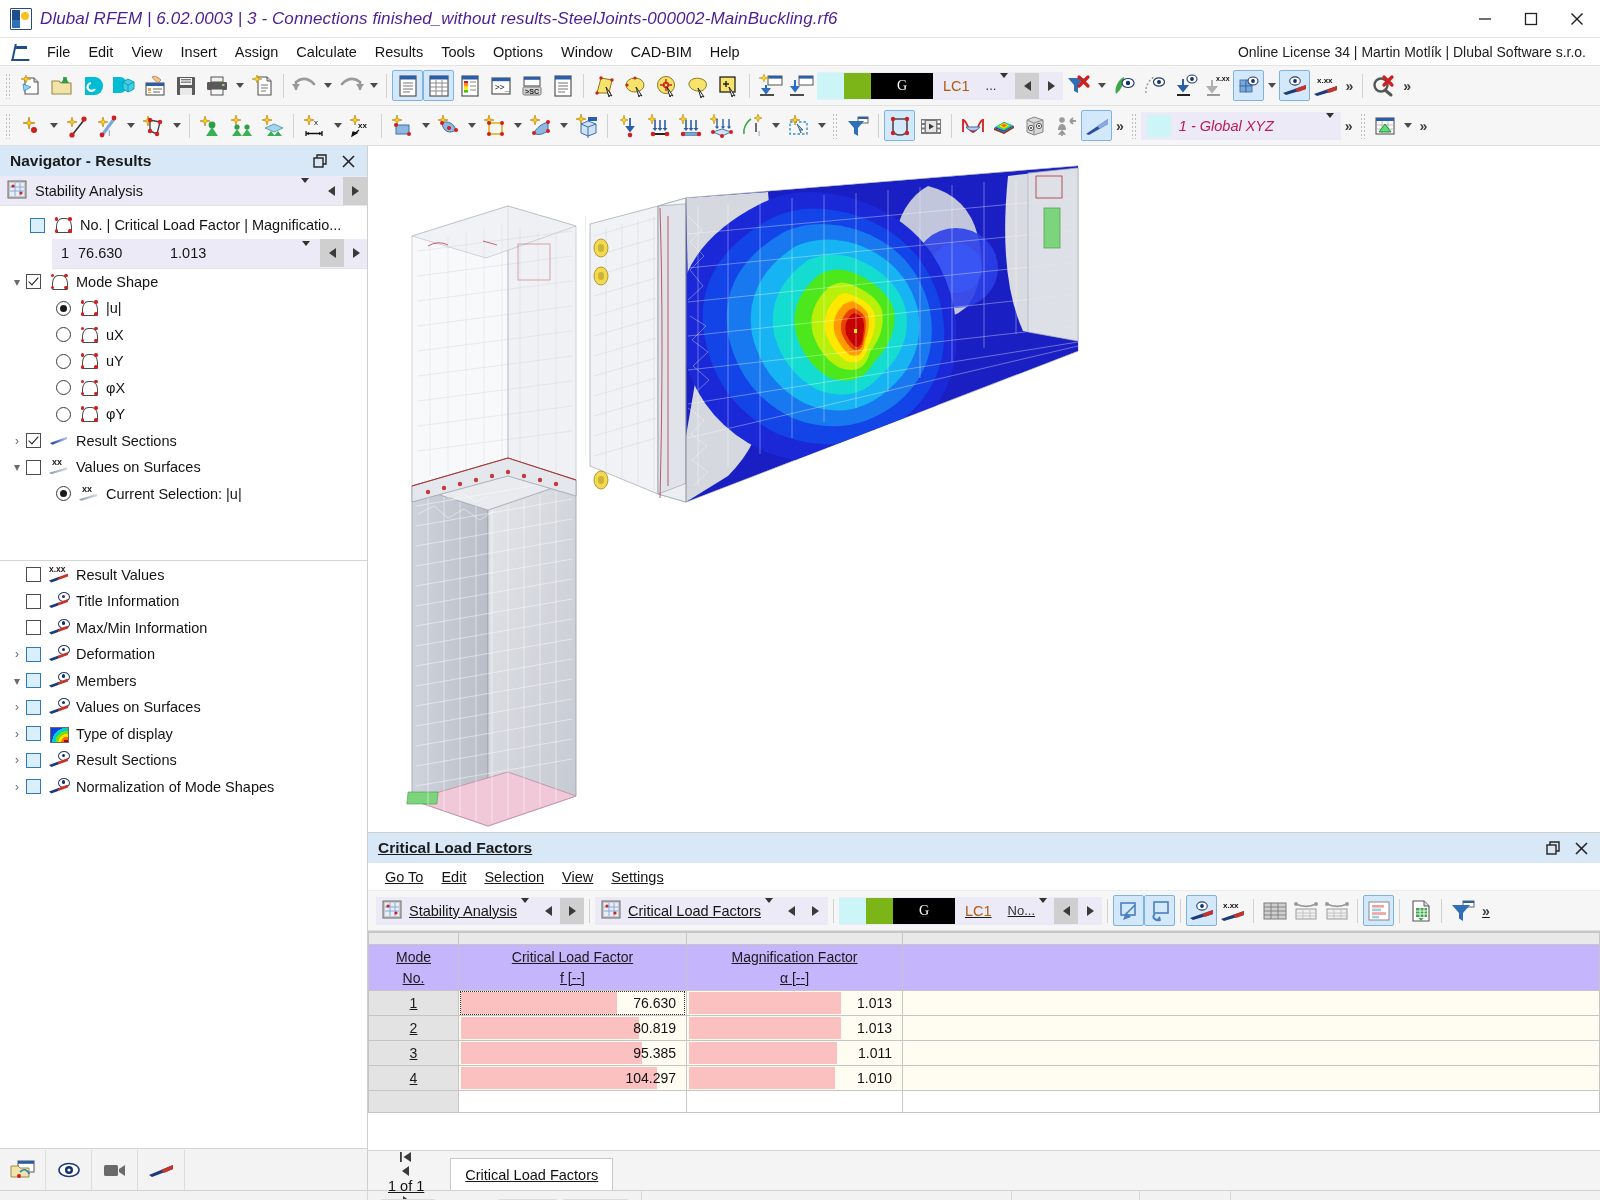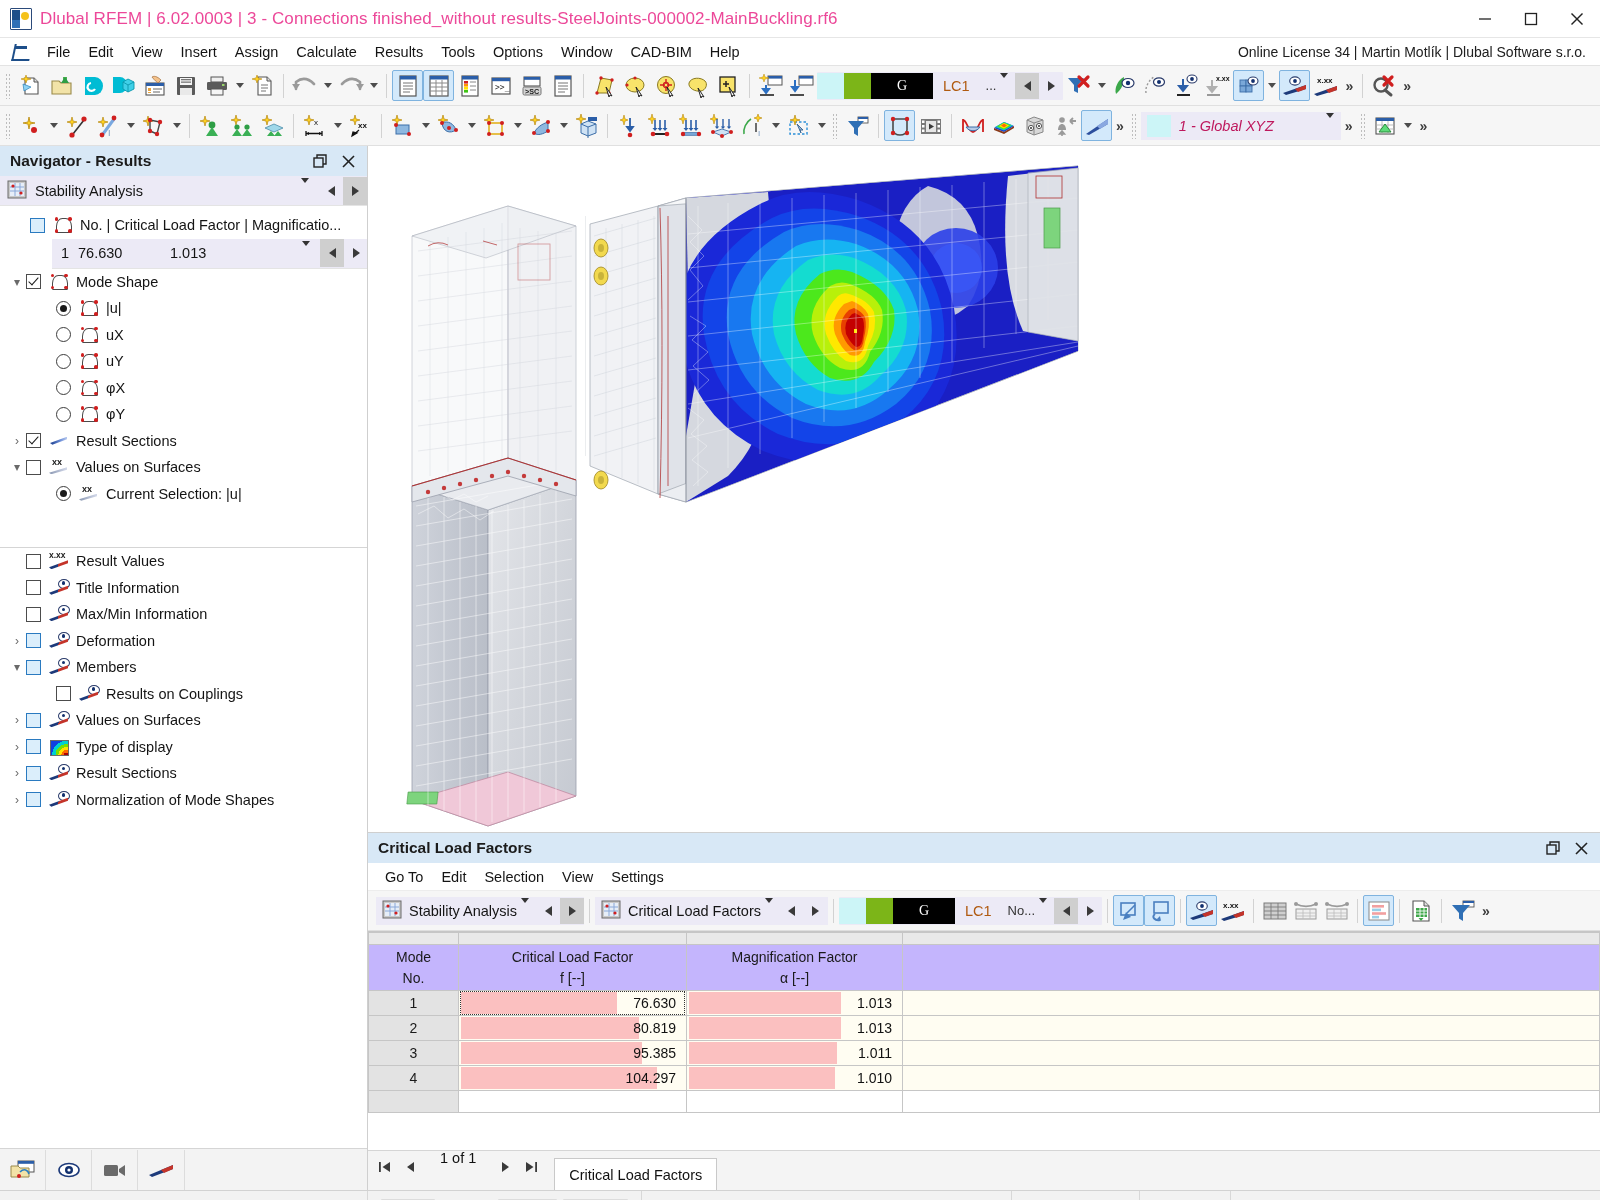--- a/index.html
+++ b/index.html
@@ -26,21 +26,21 @@
     border-radius: 1px;
   }
   .titlebar .app-icon::before {
     content: ""; position: absolute; left: 1px; top: 1px; width: 8px; height: 18px;
     background: linear-gradient(180deg,#1d4e89 0 55%, #2f6fb5 55% 100%);
   }
   .titlebar .app-icon::after {
     content: ""; position: absolute; right: 2px; top: 3px; width: 8px; height: 8px;
     border-radius: 50%; background: #f5c21b;
   }
-  .title-text { font-size: 17px; color: #ec4899; white-space: nowrap; letter-spacing: .1px; }
+  .title-text { font-size: 17px; color: #4c1d95; white-space: nowrap; letter-spacing: .1px; font-style: italic; }
   .win-controls { margin-left: auto; display: flex; height: 38px; }
   .win-btn {
     width: 46px; height: 38px; display: flex; align-items: center; justify-content: center;
     cursor: default;
   }
   .win-btn svg { display: block; }
 
   
   .menubar {
     height: 28px; display: flex; align-items: center;
@@ -233,21 +233,21 @@
   .nbfill { flex: 1; height: 40px; background: #f3f3f3; border-left:1px solid #dcdcdc;}
 
   
   .rightcol { flex: 1; display: flex; flex-direction: column; min-width: 0; }
 
   
   .viewport { flex: none; height: 686px; background: #ffffff; position: relative; overflow: hidden; }
 
   
   .tablepanel { flex: 1; display: flex; flex-direction: column; background: #fff; min-height: 0;
-                border-top: 1px solid #cfcfcf; }
+                border-top: 1px solid #cfcfcf; text-decoration: underline; }
   .tp-title {
     height: 30px; background: #d8e8f6; display: flex; align-items: center; padding: 0 6px 0 10px;
   }
   .tp-title .t { font-size: 15.5px; font-weight: bold; color: #1b1b1b; }
   .tp-title .sp { margin-left: auto; display: flex; gap: 2px; }
   .tp-menubar { height: 28px; display: flex; align-items: center; background: #fff; padding-left: 8px; border-bottom:1px solid #ededed;}
   .tp-menu-item { padding: 2px 9px; font-size: 14.5px; color: #141414; }
   .tp-toolbar { height: 40px; display: flex; align-items: center; background: #f6f6f6; border-bottom: 1px solid #dfdfdf; overflow:hidden;}
   .tp-combo { display:flex; align-items:center; height:28px; background:#eceaf6; flex:none; }
   .tp-combo .ci{margin:0 7px 0 6px;flex:none;}
@@ -277,21 +277,21 @@
   .bar-text {
     position: absolute; right: 8px; top: 0; height: 22px; line-height: 22px;
     font-size: 14px; color: #111;
   }
   table.grid td.blank { border: 1px solid #c6c6c6; background: #fffdf2; height:24px;}
   table.grid td.empty { border: 1px solid #c6c6c6; background: #ffffff; height: 22px; }
   table.grid td.emptyno { border:1px solid #c6c6c6; background:#e3e3e3; height:22px;}
 
   
   .pager { height: 40px; display: flex; align-items: flex-end; background: #f4f4f4; border-top:1px solid #d5d5d5;}
-  .pg-controls { display: flex; height: 40px; padding: 0 4px; }
+  .pg-controls { display: flex; align-items: center; height: 40px; padding: 0 4px; flex-direction: column; }
   .pgbtn { width: 26px; height: 34px; display:flex;align-items:center;justify-content:center; }
   .pg-label { font-size: 14.5px; color: #111; padding: 0 16px; }
   .tab-sheet {
     height: 32px; background: #fff; border: 1px solid #c9c9c9; border-bottom: none;
     display: flex; align-items: center; padding: 0 14px; font-size: 14.5px; color: #111;
     margin-left: 6px;
   }
 
   
   .statusbar {
@@ -1158,27 +1158,20 @@
             </span>
           <span class="tlabel">Deformation</span>
         </div>
         <div class="trow" style="padding-left:8px">
           <span class="texp">▾</span>
           <span class="cbx blue"></span>
           <span class="ico ico-eye">
               <i class="pupil"></i>
             </span>
           <span class="tlabel">Members</span>
-        </div>
-        <div class="trow" style="padding-left:56px">
-          <span class="cbx"></span>
-          <span class="ico ico-eye">
-              <i class="pupil"></i>
-            </span>
-          <span class="tlabel">Results on Couplings</span>
         </div>
         <div class="trow" style="padding-left:8px">
           <span class="texp">›</span>
           <span class="cbx blue"></span>
           <span class="ico ico-eye">
               <i class="pupil"></i>
             </span>
           <span class="tlabel">Values on Surfaces</span>
         </div>
         <div class="trow" style="padding-left:8px">

